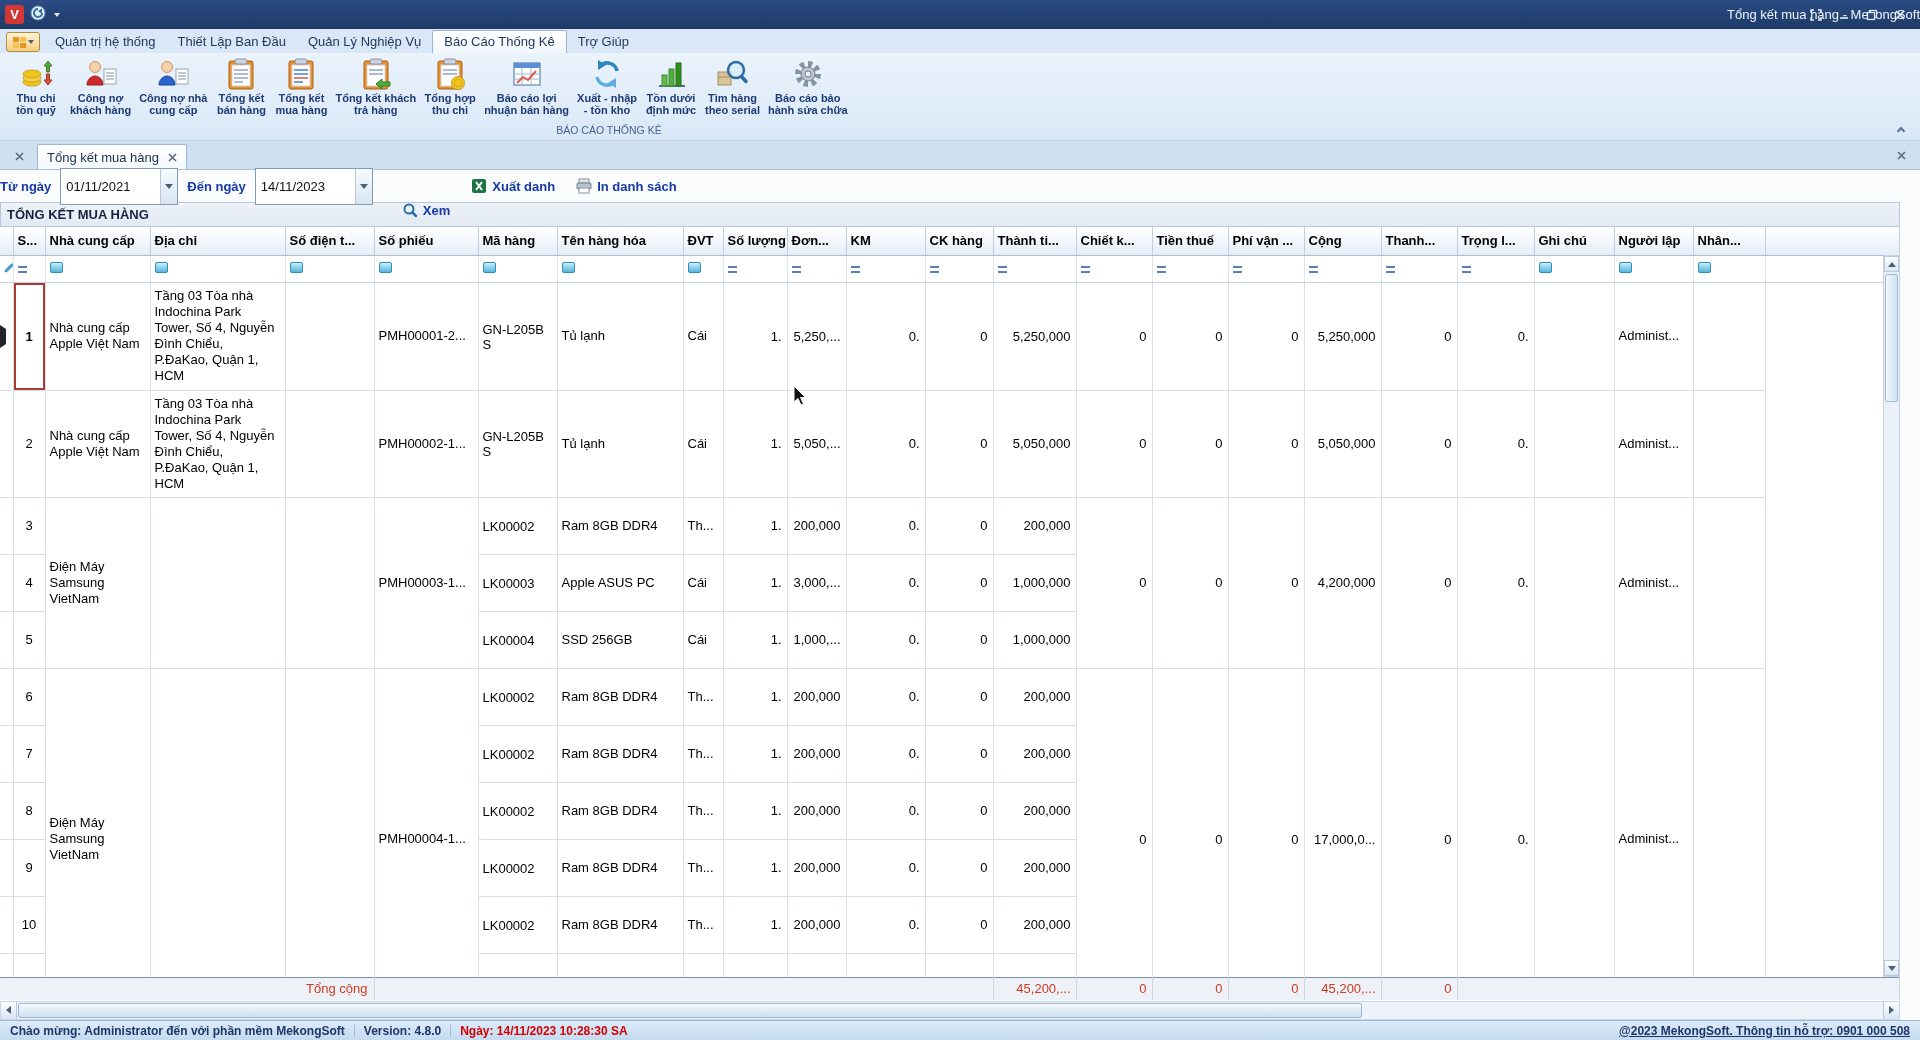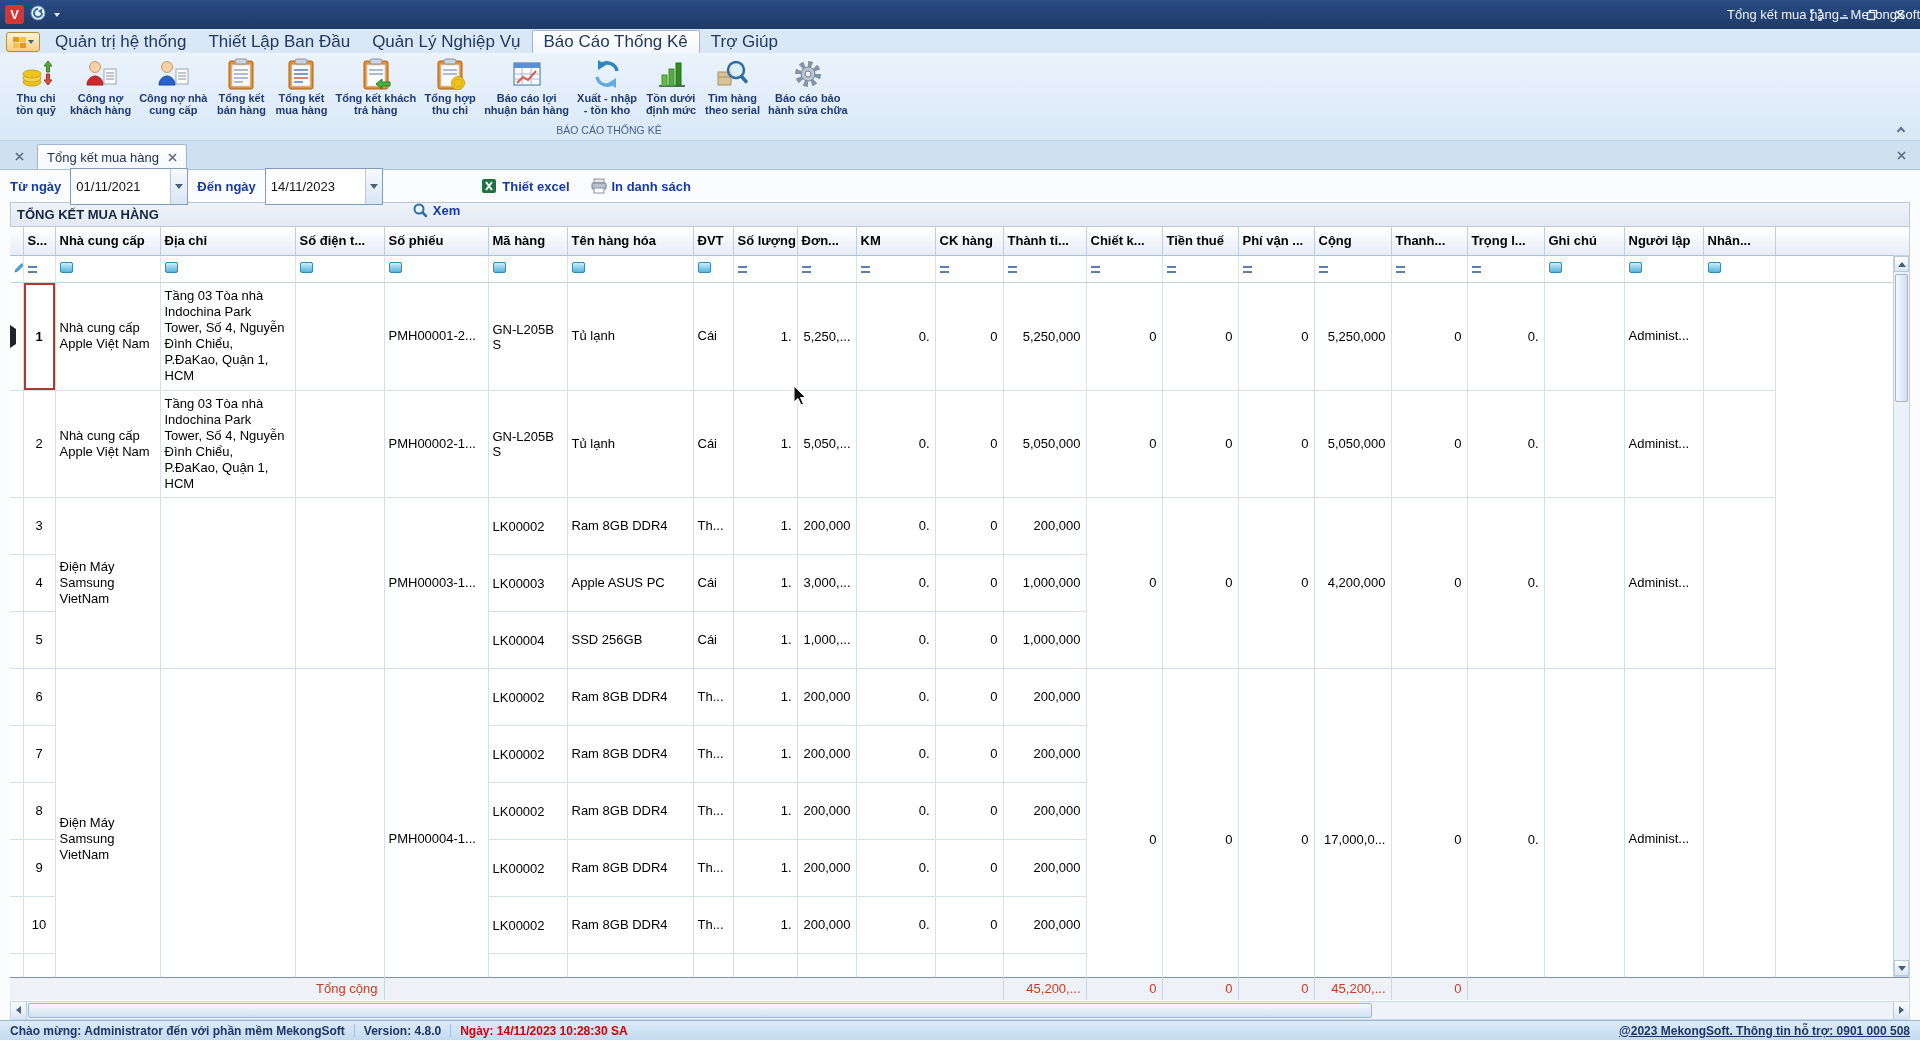--- a/index.html
+++ b/index.html
@@ -14,21 +14,21 @@
           font-size:13px; display:flex; align-items:center; justify-content:center; }
   .qa-dd { display:flex; align-items:center; padding:2px; }
   .tb-title { position:absolute; left:0; right:0; text-align:right; font-size:13px; color:#eef4fb; }
   .tb-right { margin-left:auto; display:flex; align-items:center; gap:4px; padding-right:8px; z-index:2; }
   .wbtn { width:24px; height:19px; display:flex; align-items:center; justify-content:center; }
 
   
   .menubar { height:24px; background:#d9e7f6; display:flex; align-items:flex-end; padding-left:6px; }
   .appmenu-btn { width:34px; height:20px; margin:0 4px 1px 0; border:1px solid #b08f3e; border-radius:3px;
                  background:linear-gradient(#fff3d8,#f3ce82); display:flex; align-items:center; justify-content:center; gap:2px; }
-  .mtab { font-size:17px; color:#22395e; padding:0 11px; height:22px; line-height:22px; }
+  .mtab { font-size:13px; color:#22395e; padding:0 11px; height:22px; line-height:22px; }
   .mtab.active { background:linear-gradient(#ffffff,#f1f7fd); border:1px solid #9db4d2; border-bottom:none;
                  border-radius:2px 2px 0 0; height:23px; line-height:21px; }
 
   
   .ribbon { height:88px; background:linear-gradient(#ebf3fc,#d9e8f7); border-bottom:1px solid #c2d3e6; position:relative; padding:1px 0 0 6px; }
   .ribbon-group { width:1206px; }
   .rb-row { display:flex; align-items:flex-start; height:68px; }
   .rb { min-width:60px; max-width:95px; padding:2px 4px 0; display:flex; flex-direction:column; align-items:center; }
   .ric { height:36px; display:flex; align-items:center; justify-content:center; }
   .rlbl { font-size:11px; font-weight:bold; color:#1e3a75; text-align:center; line-height:12px; white-space:pre-line; }
@@ -37,21 +37,21 @@
   .chev-up { width:6px; height:6px; border-left:2px solid #5a7396; border-top:2px solid #5a7396; transform:rotate(45deg); margin-top:3px; }
 
   
   .doctabs { height:29px; background:#cfe0f1; border-bottom:1px solid #a9c0da; display:flex; align-items:flex-end; padding:0 10px; }
   .dt-close { width:18px; height:18px; margin:0 9px 4px 0; display:flex; align-items:center; justify-content:center; }
   .dtab { height:25px; background:linear-gradient(#ffffff,#f4f9fd); border:1px solid #9db4d2; border-bottom:none;
           border-radius:2px 2px 0 0; display:flex; align-items:center; gap:9px; padding:0 9px; font-size:13px; color:#1d2f4e; }
   .dt-close.right { margin:0 0 5px auto; }
 
   
-  .content { padding-left:10px; background:#fbfcfe; }
+  .content { background:#fbfcfe; }
   .filterbar { height:32px; display:flex; align-items:center; gap:9px; background:#fbfcfe; padding-right:10px; }
   .flabel { font-size:13px; font-weight:bold; color:#1639a8; }
   .datebox { display:inline-flex; border:1px solid #7f9db9; height:37px; background:#fff; }
   .datein { border:none; outline:none; width:99px; padding:0 5px; font-size:13px; font-family:inherit; color:#111; }
   .dd { width:17px; background:linear-gradient(#f6fafd,#d7e5f2); border-left:1px solid #b9c9da; display:flex; align-items:center; justify-content:center; }
   .tbtn { display:inline-flex; align-items:center; gap:5px; border:none; background:transparent; color:#1639a8;
           font-weight:bold; font-size:13px; font-family:inherit; padding:3px 6px; }
   .tbtn.first { margin-left:14px;margin-top:48px; }
 
   .grid-title { width:1900px; height:25px; line-height:23px; background:linear-gradient(#eef3f9,#e2e9f2);
@@ -395,21 +395,21 @@
           <circle cx="7" cy="7" r="4.5" fill="#eaf4fb" stroke="#2e6da4" stroke-width="2"></circle>
           <line x1="10.5" y1="10.5" x2="14" y2="14" stroke="#2e6da4" stroke-width="2.5" stroke-linecap="round"></line>
         </svg>
       <span>Xem</span>
     </button>
     <button class="tbtn">
       <svg width="16" height="16">
           <rect x="1" y="1" width="14" height="14" rx="2" fill="#1f7244"></rect>
           <path d="M5 4 L11 12 M11 4 L5 12" stroke="#fff" stroke-width="2"></path>
         </svg>
-      <span>Thiết excel</span>
+      <span>Xuất danh</span>
     </button>
     <button class="tbtn">
       <svg width="16" height="16">
           <rect x="3" y="1" width="10" height="4" fill="#e8e8e8" stroke="#8a94a4"></rect>
           <rect x="1" y="5" width="14" height="6" rx="1" fill="#b9c4d0" stroke="#6f8094"></rect>
           <rect x="3" y="10" width="10" height="5" fill="#fff" stroke="#8a94a4"></rect>
         </svg>
       <span>In danh sách</span>
     </button>
   </div>

